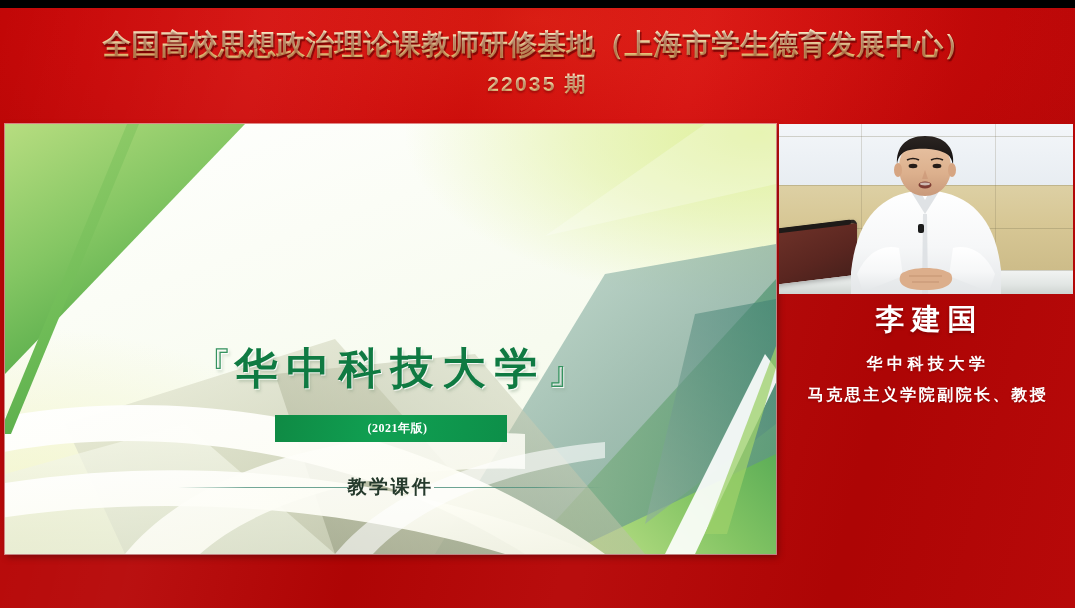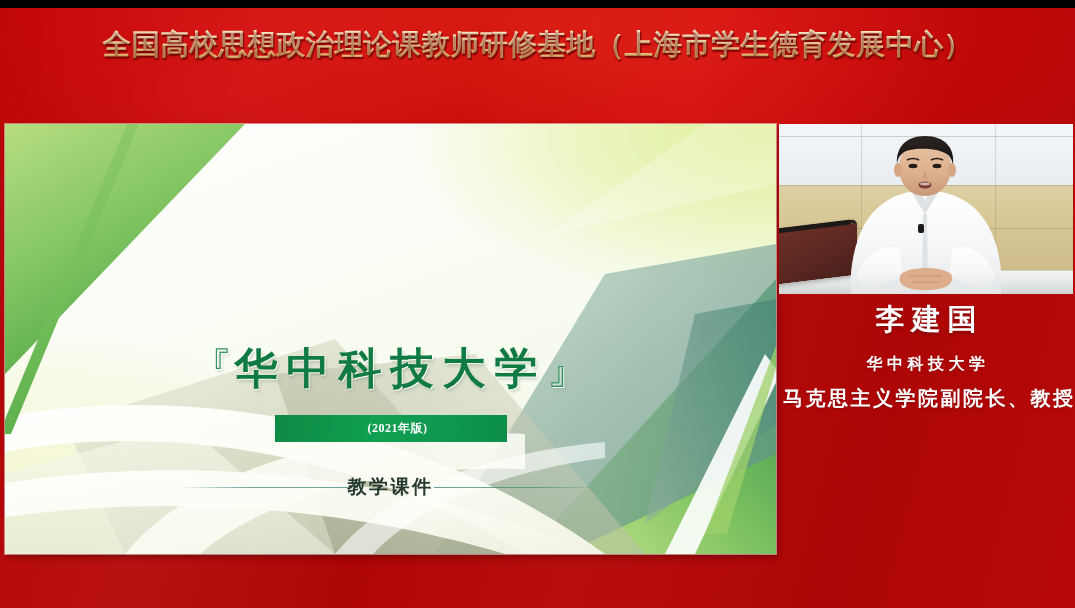--- a/index.html
+++ b/index.html
@@ -253,33 +253,34 @@
     font-weight: bold;
     letter-spacing: 4.5px;
     color: #ffffff;
     text-shadow: 0 1px 2px rgba(80,0,0,0.4);
     white-space: nowrap;
     padding-left: 4px;
   }
   .speaker-aff.line2 {
     margin-top: 10px;
     letter-spacing: 2.5px;
-    font-size: 20px;
+    font-size: 16px;
   }
 </style>
 </head>
 <body>
 
 <div id="stage">
 
   <div id="red-backdrop"></div>
 
   <div id="header-band">
     <div id="header-title-shadow">全国高校思想政治理论课教师研修基地（上海市学生德育发展中心）</div>
     <div id="header-title">全国高校思想政治理论课教师研修基地（上海市学生德育发展中心）</div>
+    <div id="header-subtitle">22035 期</div>
   </div>
 
   <div id="slide">
 
     <div class="slide-wash"></div>
 
     <svg class="deco-svg" viewBox="0 0 771 430" preserveAspectRatio="none">
       <defs>
         <linearGradient id="gTeal" x1="0" y1="0" x2="1" y2="1">
           <stop offset="0%" stop-color="#bcd6c9"></stop>

